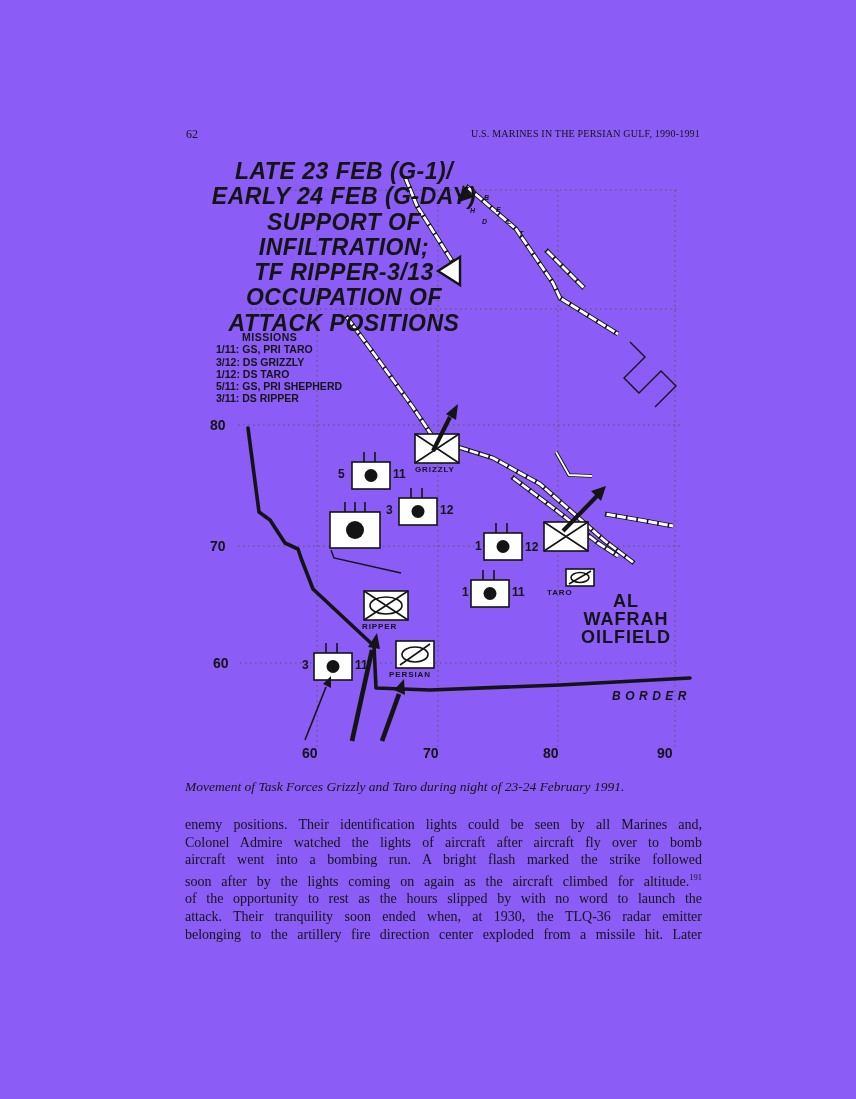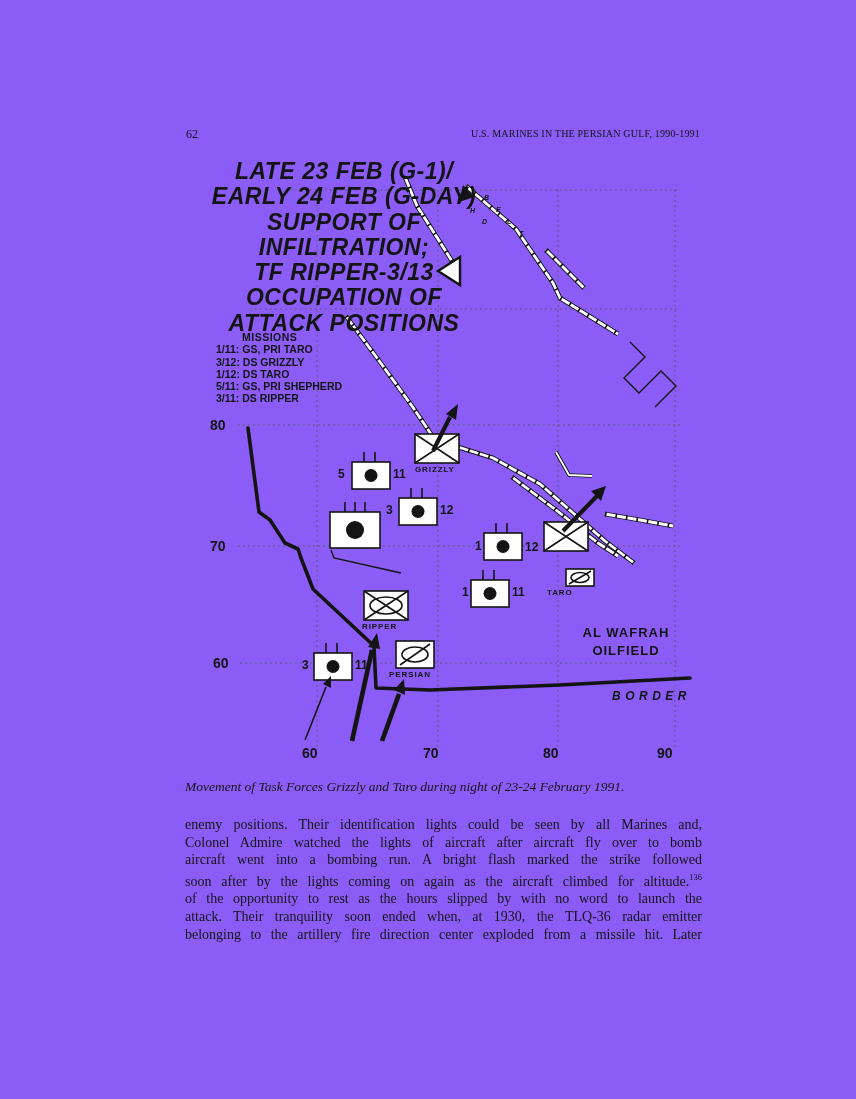--- a/index.html
+++ b/index.html
@@ -15,22 +15,22 @@
   .map-title{left:208px;top:159px;width:272px;text-align:center;
              font-weight:bold;font-style:italic;font-size:23px;line-height:25.3px;letter-spacing:.5px;}
   .missions{left:216px;top:331px;width:170px;font-weight:bold;font-size:10.5px;line-height:12.3px;}
   .missions .mh{padding-left:26px;letter-spacing:.5px;}
 
   .axis-label{font-weight:bold;font-size:14px;}
   .unit-num{font-weight:bold;font-size:12px;}
   .tf-label{font-weight:bold;font-size:8px;letter-spacing:.9px;}
   .belt-letter{font-weight:bold;font-style:italic;font-size:7px;}
 
-  .oilfield{left:575px;top:592px;width:102px;text-align:center;font-weight:bold;font-size:13px;
-            line-height:18px;letter-spacing:1px;margin-top:32px;}
+  .oilfield{left:575px;top:592px;width:102px;text-align:center;font-weight:bold;font-size:18px;
+            line-height:18px;letter-spacing:1px;}
   .border-label{left:604px;top:689px;font-weight:bold;font-style:italic;font-size:12px;letter-spacing:4.5px;margin-left:8px;}
 
   .figure-caption{left:185px;top:779px;width:525px;font-style:italic;font-size:13.5px;}
   .body-text{left:185px;top:816px;width:517px;font-size:14px;}
   .body-text .bl{line-height:17.6px;text-align:justify;text-align-last:justify;white-space:nowrap;}
   .body-text .bl span{white-space:normal;}
   .body-text sup{font-size:8.5px;vertical-align:6px;letter-spacing:0;}
 
   svg{position:absolute;left:0;top:0;pointer-events:none;}
   .grid{stroke:#5a5a5a;stroke-width:1;stroke-dasharray:1.6 3.4;fill:none;}
@@ -252,19 +252,19 @@
     <div>OILFIELD</div>
   </div>
   <div class="abs sans border-label">BORDER</div>
 
   <div class="abs serif figure-caption">Movement of Task Forces Grizzly and Taro during night of 23-24 February 1991.</div>
 
   <div class="abs serif body-text">
     <div class="bl">enemy positions. Their identification lights could be seen by all Marines and,</div>
     <div class="bl">Colonel Admire watched the lights of aircraft after aircraft fly over to bomb</div>
     <div class="bl">aircraft went into a bombing run. A bright flash marked the strike followed</div>
-    <div class="bl"><span>soon after by the lights coming on again as the aircraft climbed for altitude.</span><sup>136</sup></div>
+    <div class="bl"><span>soon after by the lights coming on again as the aircraft climbed for altitude.</span><sup>191</sup></div>
     <div class="bl">of the opportunity to rest as the hours slipped by with no word to launch the</div>
     <div class="bl">attack. Their tranquility soon ended when, at 1930, the TLQ-36 radar emitter</div>
     <div class="bl">belonging to the artillery fire direction center exploded from a missile hit. Later</div>
   </div>
 
 </div>
 
 </body></html>

